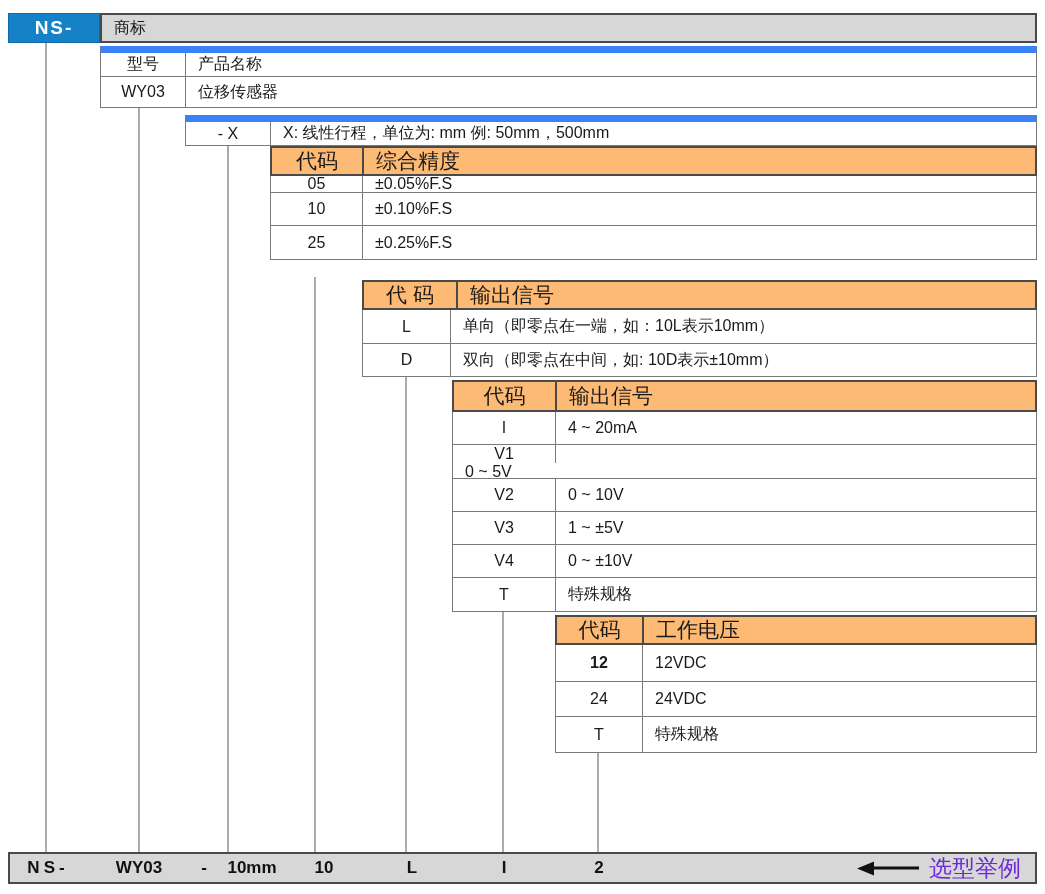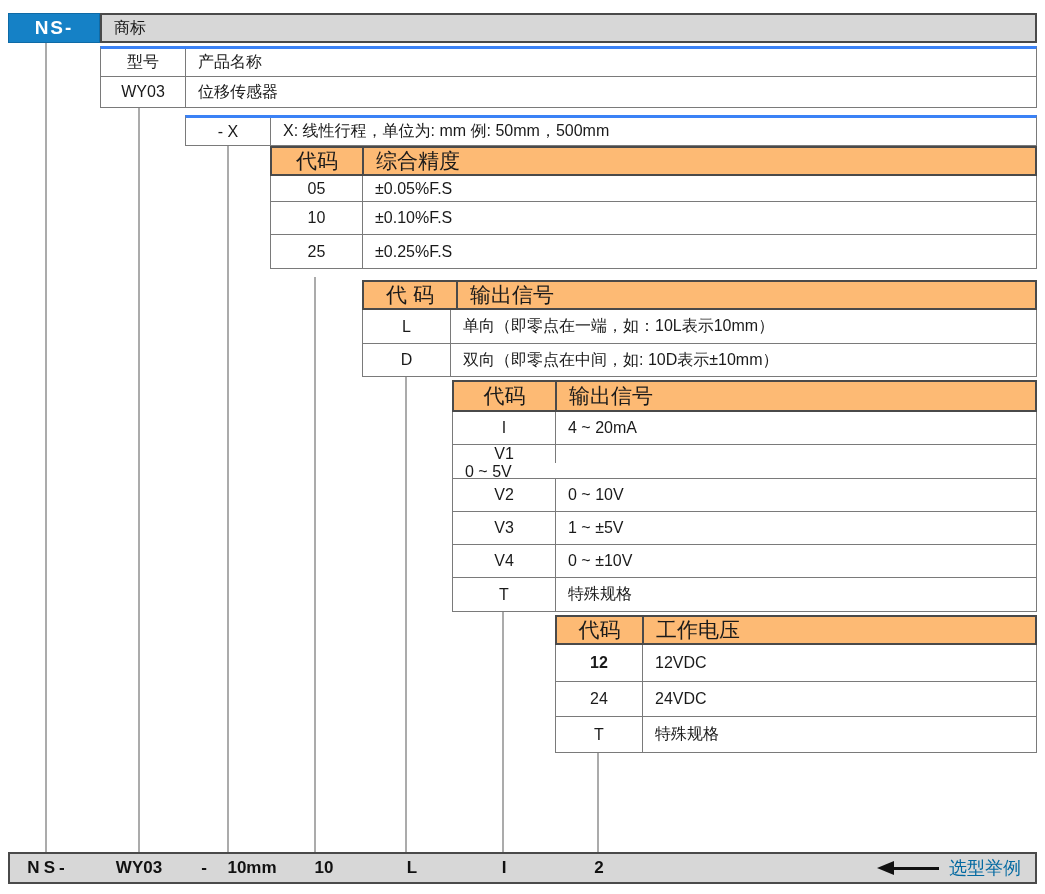--- a/index.html
+++ b/index.html
@@ -28,21 +28,21 @@
   .tbl{position:absolute;}
   .hdr{
     display:flex;background:#fdba74;
     border:2px solid #4A4A4A;box-sizing:border-box;font-size:21px;
   }
   .hdr .code{border-right:2px solid #4A4A4A;}
   .row{
     display:flex;background:#ffffff;
     border:1px solid #7A7A7A;border-top:none;box-sizing:border-box;font-size:16px;
   }
-  .row.first{border-top:3px solid #3b82f6;}
+  .row.first{border-top:7px solid #3b82f6;}
   .row .code{border-right:1px solid #7A7A7A;}
   .code{display:flex;align-items:center;justify-content:center;box-sizing:border-box;}
   .desc{display:flex;align-items:center;flex:1;padding-left:12px;box-sizing:border-box;}
   
   .vline{position:absolute;width:2px;background:#ABABAB;}
   
   .bar{
     position:absolute;left:8px;top:852px;width:1029px;height:32px;
     background:#D7D7D7;border:2px solid #4A4A4A;box-sizing:border-box;
   }
@@ -54,21 +54,21 @@
   .example-arrow{
     position:absolute;right:14px;top:50%;transform:translateY(-50%);
     display:flex;align-items:center;
   }
   .arrow-head{
     width:0;height:0;
     border-top:7px solid transparent;border-bottom:7px solid transparent;
     border-right:17px solid #111111;
   }
   .arrow-shaft{width:46px;height:3px;background:#111111;margin-left:-1px;}
-  .arrow-caption{margin-left:10px;font-size:18px;color:#0369a1;white-space:nowrap;}
+  .arrow-caption{margin-left:10px;font-size:23px;color:#6d28d9;white-space:nowrap;}
 </style>
 </head>
 <body>
 
 <div id="stage">
 
   <div class="brand">
     <span>NS-</span>
   </div>
 
@@ -92,21 +92,21 @@
       <div class="code" style="width:85px;">- X</div>
       <div class="desc">X: 线性行程，单位为: mm 例: 50mm，500mm</div>
     </div>
   </div>
 
   <div class="tbl" style="left:270px;top:146px;width:767px;">
     <div class="hdr" style="height:30px;">
       <div class="code" style="width:92px;">代码</div>
       <div class="desc">综合精度</div>
     </div>
-    <div class="row" style="height:26px;">
+    <div class="row" style="height:17px;">
       <div class="code" style="width:92px;">05</div>
       <div class="desc">±0.05%F.S</div>
     </div>
     <div class="row" style="height:33px;">
       <div class="code" style="width:92px;">10</div>
       <div class="desc">±0.10%F.S</div>
     </div>
     <div class="row" style="height:34px;">
       <div class="code" style="width:92px;">25</div>
       <div class="desc">±0.25%F.S</div>

